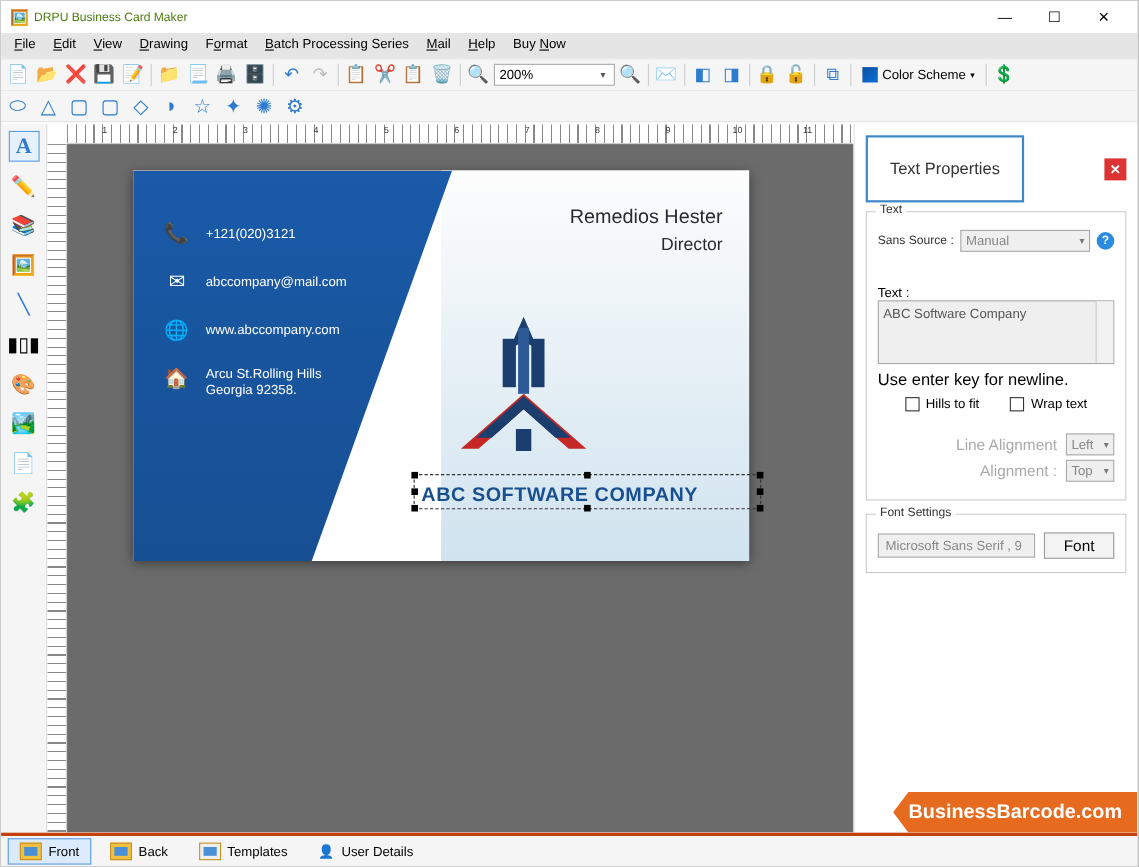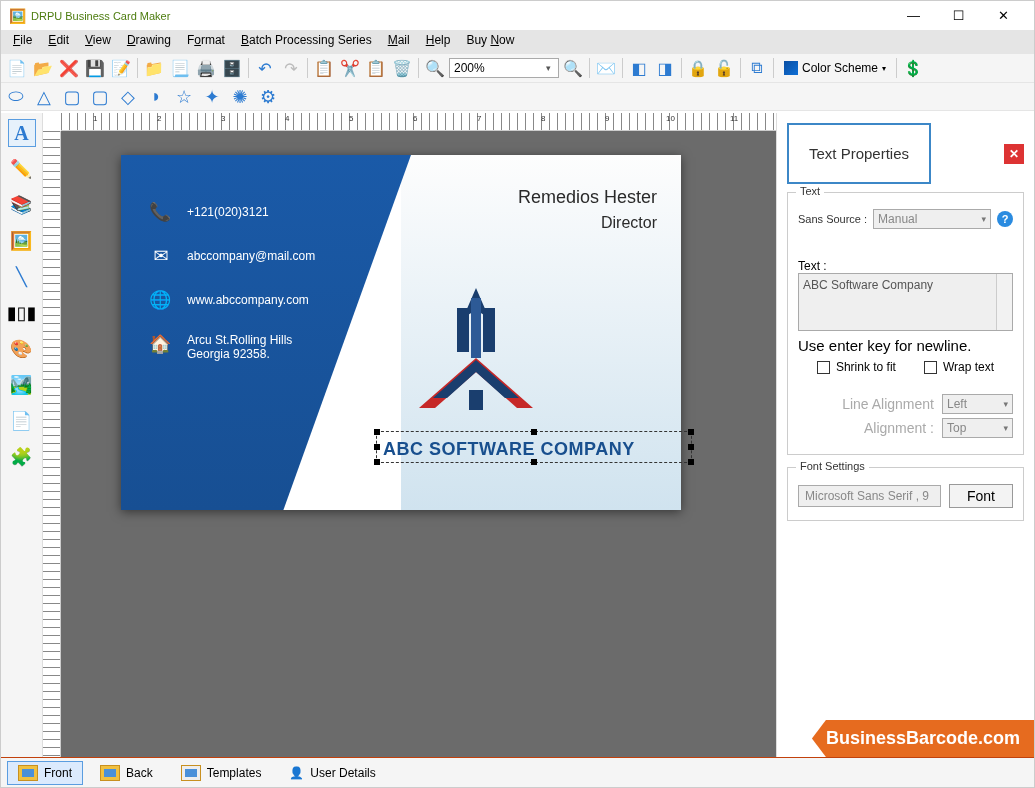--- a/index.html
+++ b/index.html
@@ -57,25 +57,25 @@
 .combo.disabled{color:#888}
 .combo::after{content:"▾";position:absolute;right:4px;font-size:9px;color:#777}
 .help{width:16px;height:16px;border-radius:50%;background:#2a8be0;color:#fff;display:flex;align-items:center;justify-content:center;font-size:11px;font-weight:bold}
 .textarea{width:100%;height:58px;border:1px solid #aaa;background:#efefef;padding:4px;font-size:11px;color:#555;position:relative}
 .textarea .sb{position:absolute;right:0;top:0;width:16px;height:100%;background:#f2f2f2;border-left:1px solid #ccc}
 .hint{font-size:15px;margin:6px 0}
 .chk{display:flex;align-items:center;gap:6px}
 .chk .box{width:13px;height:13px;border:1px solid #333}
 .al-row{display:flex;align-items:center;justify-content:flex-end;gap:8px;margin:4px 0}
 .al-row label{font-size:14px;color:#aaa}
-.al-row .combo{width:71px;flex:none}
+.al-row .combo{width:44px;flex:none}
 .font-row{display:flex;gap:8px;align-items:center;margin-top:6px}
 .font-display{flex:1;height:22px;border:1px solid #aaa;background:#efefef;color:#888;display:flex;align-items:center;padding:0 6px;font-size:11px}
 .font-btn{width:64px;height:24px;border:1px solid #999;background:#f3f3f3;font-size:14px}
-.bottombar{position:absolute;left:0;right:0;bottom:0;height:30px;background:#f5f5f5;border-top:1px solid #c2410c;display:flex;align-items:center;padding:0 6px;gap:6px}
+.bottombar{position:absolute;left:0;right:0;bottom:0;height:30px;background:#f5f5f5;border-top:3px solid #c2410c;display:flex;align-items:center;padding:0 6px;gap:6px}
 .bb-btn{height:24px;padding:0 10px;display:flex;align-items:center;gap:6px;border:1px solid transparent;font-size:11px}
 .bb-btn.active{border:1px solid #5a9de0;background:#dbeafd}
 .bb-ic{width:20px;height:16px;background:#f0c040;border:1px solid #c89020;position:relative}
 .bb-ic::before{content:"";position:absolute;inset:3px;background:#4a90d9}
 .watermark{position:absolute;right:0;bottom:30px;background:#e66b1f;color:#fff;font-size:18px;font-weight:bold;padding:8px 14px;clip-path:polygon(14px 0,100% 0,100% 100%,14px 100%,0 50%)}
 </style>
 </head>
 <body>
 
 <div class="titlebar">
@@ -256,21 +256,21 @@
       <div style="height:24px"></div>
       <label>Text :</label>
       <div class="textarea">
         <span>ABC Software Company</span>
         <div class="sb"></div>
       </div>
       <div class="hint">Use enter key for newline.</div>
       <div class="row" style="justify-content:center;gap:28px">
         <div class="chk">
             <span class="box"></span>
-            <span>Shrink to fit</span>
+            <span>Hills to fit</span>
           </div>
         <div class="chk">
             <span class="box"></span>
             <span>Wrap text</span>
           </div>
       </div>
       <div style="height:10px"></div>
       <div class="al-row">
         <label>Line Alignment</label>
         <div class="combo disabled">

